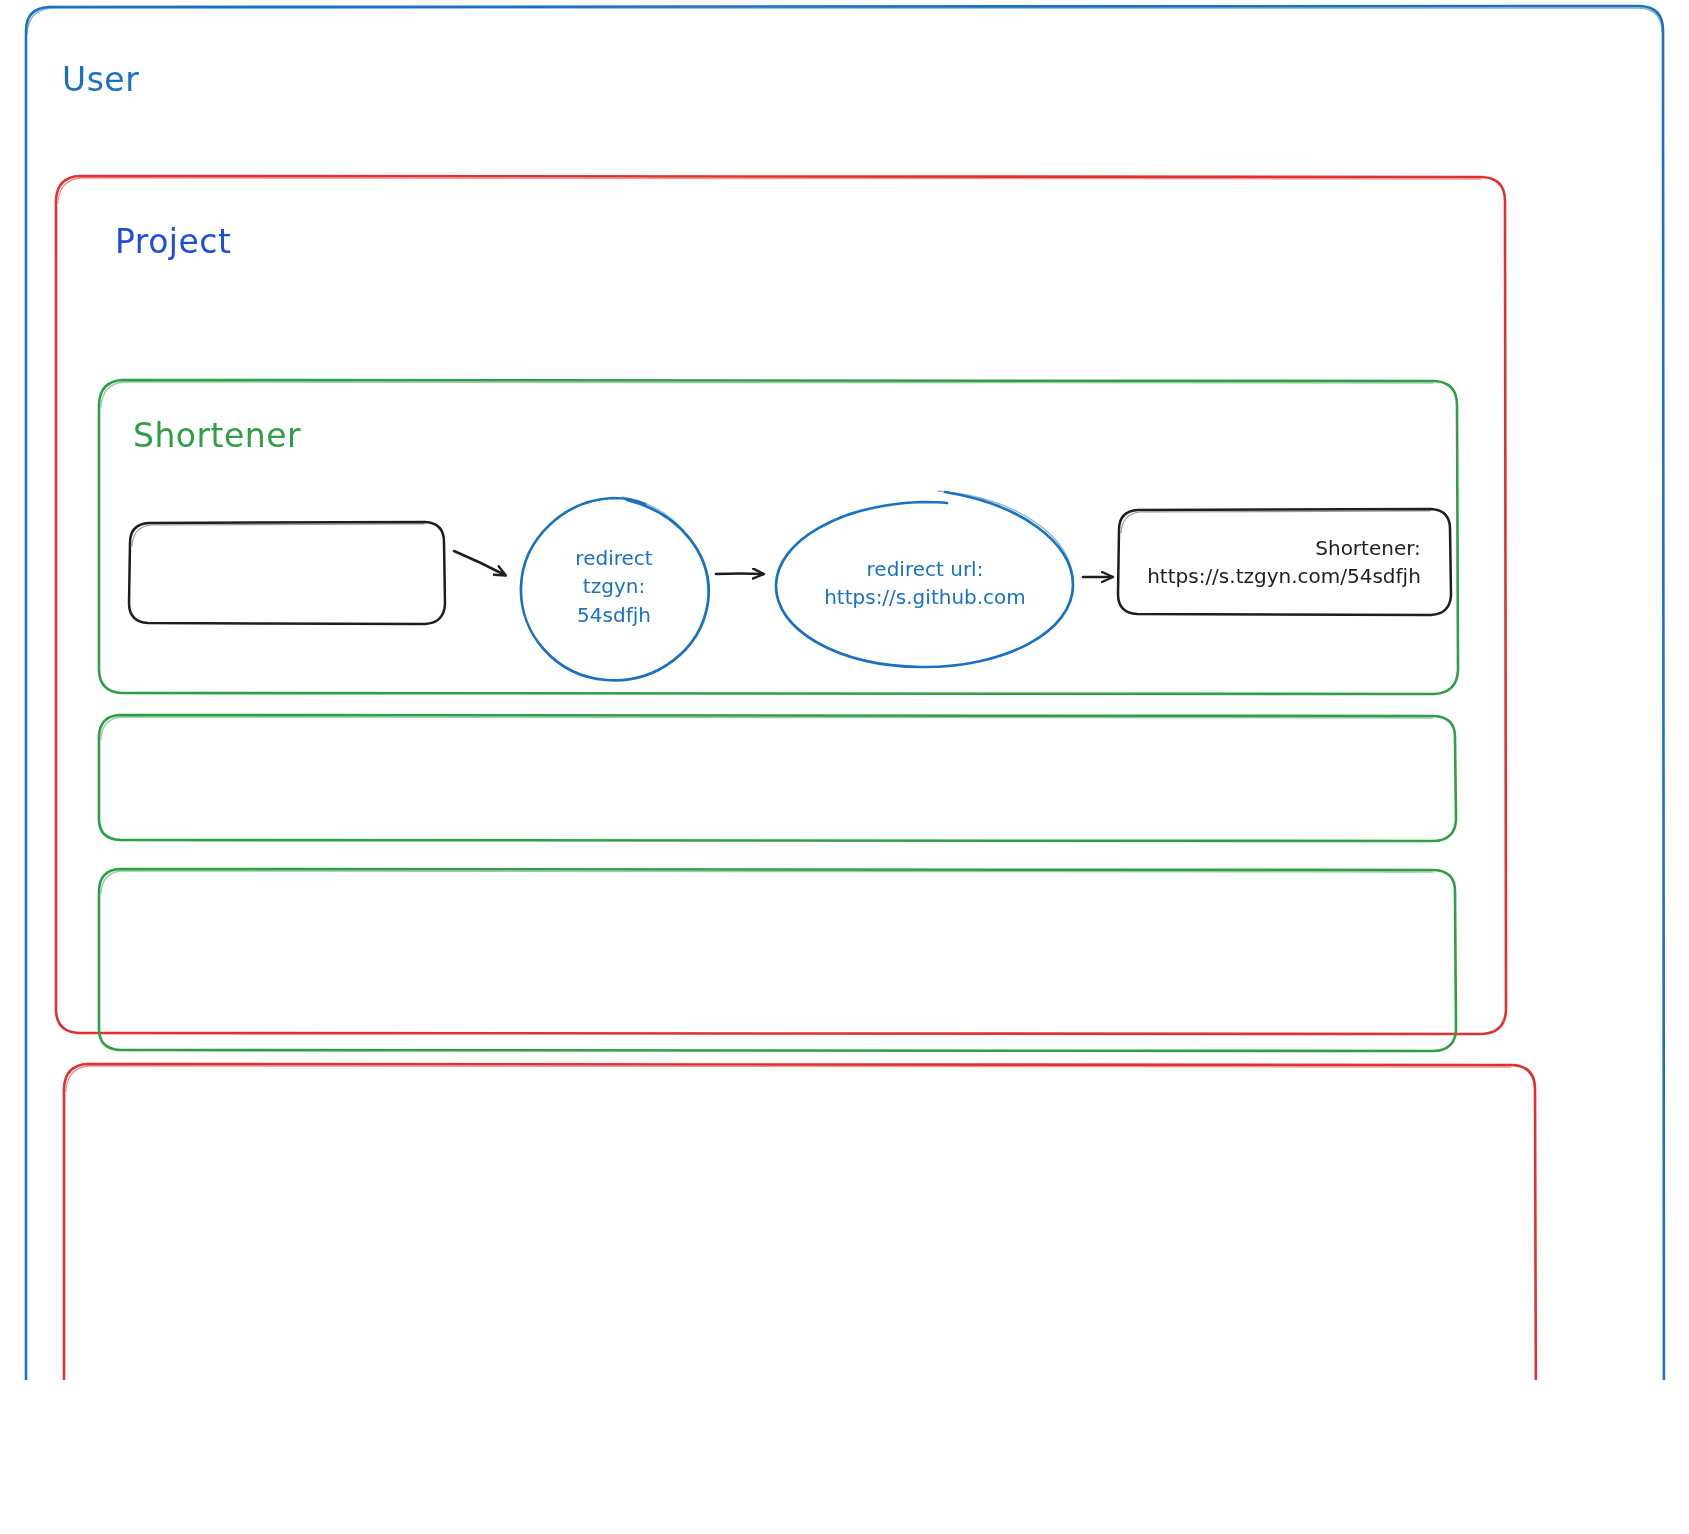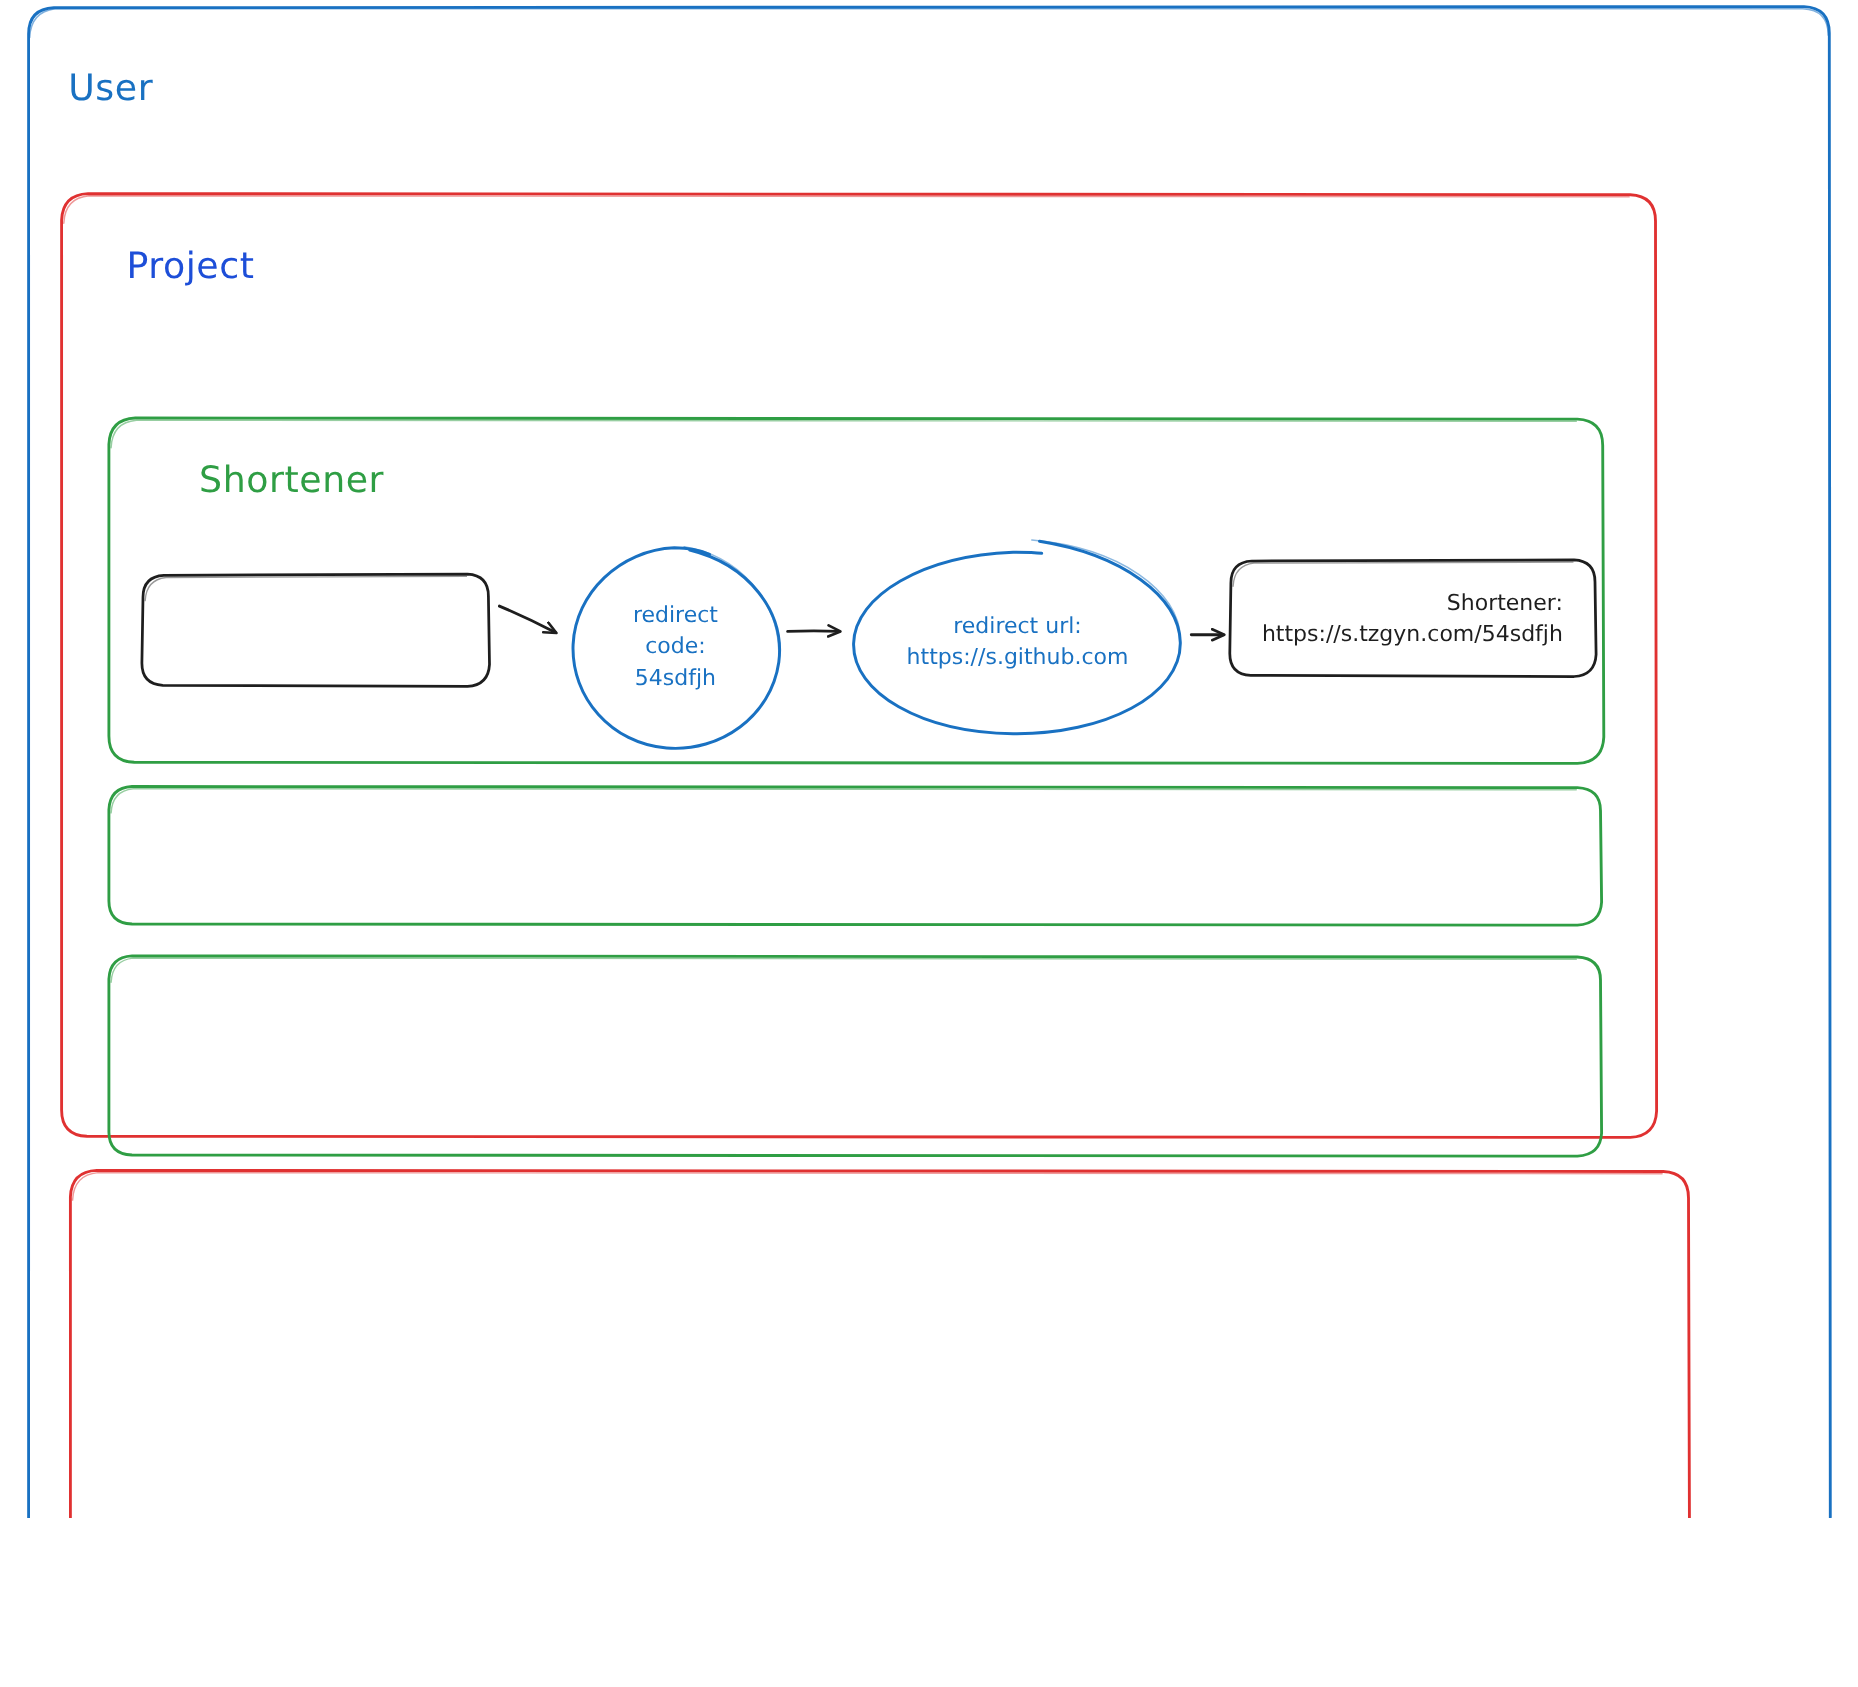--- a/index.html
+++ b/index.html
@@ -38,21 +38,21 @@
   }
   .node-label {
     text-align: center;
     font-size: 20px;
     line-height: 1.42;
     transform: translate(-50%, -50%);
   }
   .node-label div { display: block; }
   .blue { color: #1971c2; }
   .red  { color: #1d4ed8; }
-  .green{ color: #2f9e44; margin-left: 48px; }
+  .green{ color: #2f9e44; }
   .dark { color: #1e1e1e; }
 </style>
 </head>
 <body>
 
 <div id="canvas">
 
   <svg id="sketch" viewBox="0 0 1689 1534">
     <defs>
       <marker id="ah" markerWidth="14" markerHeight="14" refX="11" refY="6" orient="auto" markerUnits="userSpaceOnUse">
@@ -123,21 +123,21 @@
 
   <div class="lbl container-label blue" style="left:62px; top:60px;">User</div>
 
   <div class="lbl container-label red" style="left:115px; top:222px;">Project</div>
 
   <div class="lbl container-label green" style="left:133px; top:416px;">Shortener</div>
 
 
   <div class="lbl node-label blue" style="left:614px; top:587px;">
     <div>redirect</div>
-    <div>code:</div>
+    <div>tzgyn:</div>
     <div>54sdfjh</div>
   </div>
 
   <div class="lbl node-label blue" style="left:925px; top:583px;">
     <div>redirect url:</div>
     <div>https://s.github.com</div>
   </div>
 
   <div class="lbl node-label dark" style="left:1284px; top:562px;text-align:right;">
     <div>Shortener:</div>

